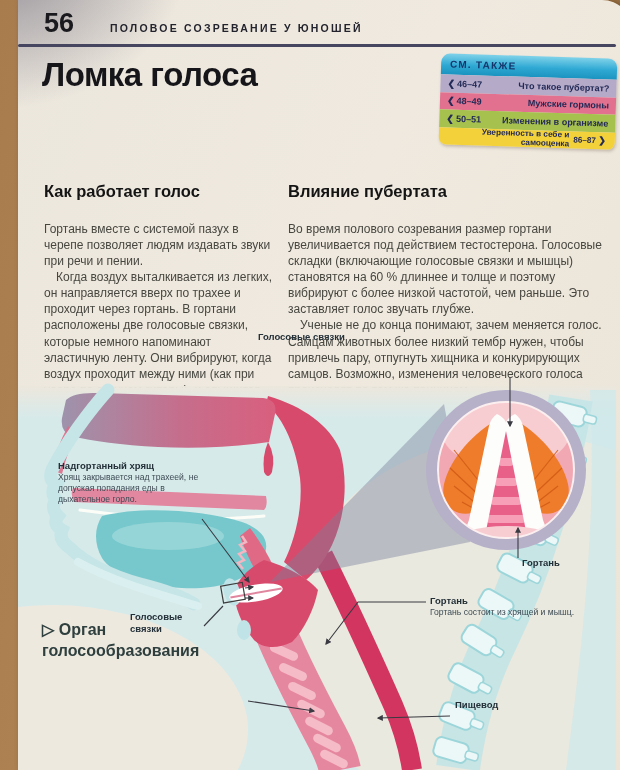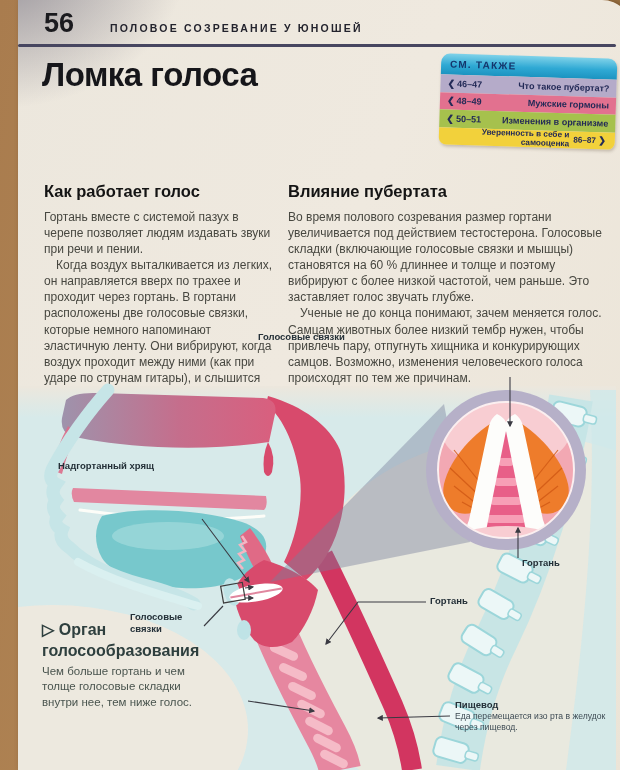--- a/index.html
+++ b/index.html
@@ -42,21 +42,21 @@
   .sa-row:last-child{border-radius:0 0 7px 7px;justify-content:flex-end;font-size:8.2px;}
   .sa-arr{font-size:9px;margin-right:2px;}
   .sa-pages{white-space:nowrap;}
   .sa-label{text-align:right;}
   .sa-row:last-child .sa-label{margin-right:4px;font-weight:700;}
   .sa-row:last-child .sa-pages{font-weight:800;}
   
   .col{position:absolute;top:182px;}
   .col-left{left:26px;width:234px;}
   .col-right{left:270px;width:326px;}
-  .col h2{margin:0 0 8px 0;font-size:16.5px;font-weight:800;color:#141414;}
+  .col h2{margin:0 0 20px 0;font-size:16.5px;font-weight:800;color:#141414;}
   .col p{margin:0;font-size:12px;color:#474740;line-height:1.34;}
   .col p+p{text-indent:12px;}
   
   .diagram{position:absolute;left:0;top:330px;width:598px;height:440px;}
   .diagram svg{position:absolute;left:0;top:0;z-index:1;}
   .dlabel{position:absolute;z-index:3;color:#243038;}
   .dlabel .nm{font-weight:800;font-size:9.5px;line-height:1.3;}
   .dlabel .tx{font-size:8.6px;color:#3e4b54;line-height:1.28;}
   .r{}
   .organ-note{position:absolute;left:24px;top:620px;width:158px;z-index:3;}
@@ -291,39 +291,39 @@
       </g>
     </svg>
   </div>
 
   <div class="dlabel r" style="right:112px;top:331px;width:262px;">
     <div class="nm">Голосовые связки</div>
   </div>
 
   <div class="dlabel r" style="right:422px;top:460px;width:152px;">
     <div class="nm">Надгортанный хрящ</div>
+    <div class="tx">Хрящ закрывается над трахеей, не допуская попадания еды в дыхательное горло.</div>
   </div>
 
   <div class="dlabel r" style="right:422px;top:611px;width:80px;">
     <div class="nm">Голосовые связки</div>
   </div>
 
   <div class="dlabel" style="left:412px;top:595px;width:190px;">
     <div class="nm">Гортань</div>
+    <div class="tx">Гортань состоит из хрящей и мышц.</div>
   </div>
 
   <div class="dlabel" style="left:504px;top:557px;">
     <div class="nm">Гортань</div>
   </div>
 
 
   <div class="dlabel" style="left:437px;top:699px;width:155px;">
     <div class="nm">Пищевод</div>
-    <div class="tx">Еда перемещается изо рта в желудок через пищевод.</div>
   </div>
 
   <div class="organ-note">
     <div class="nm"><span>▷</span> <span>Орган голосообразования</span></div>
-    <div class="tx">Чем больше гортань и чем толще голосовые складки внутри нее, тем ниже голос.</div>
   </div>
 
   <div class="wood-corner"></div>
 </div>
 
 </body></html>

